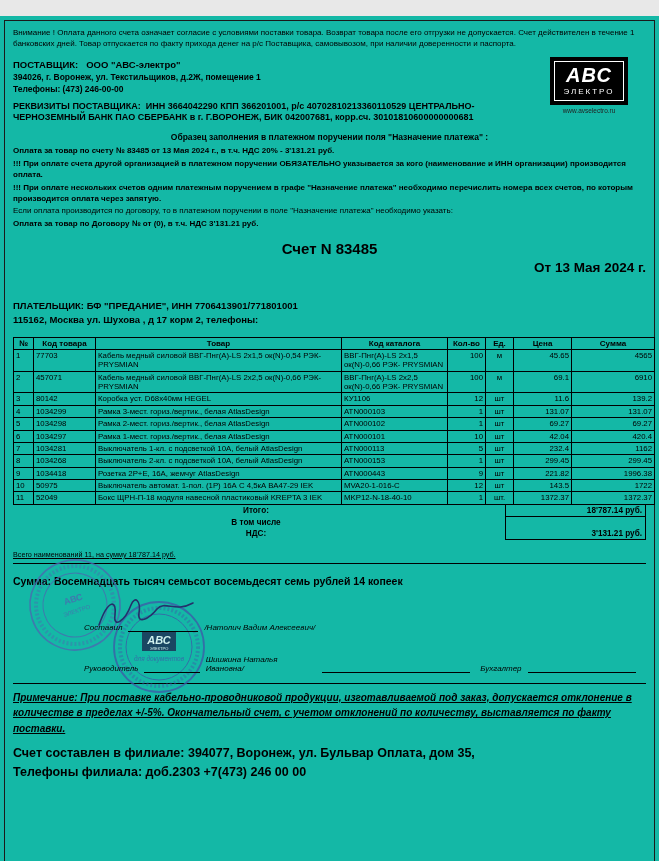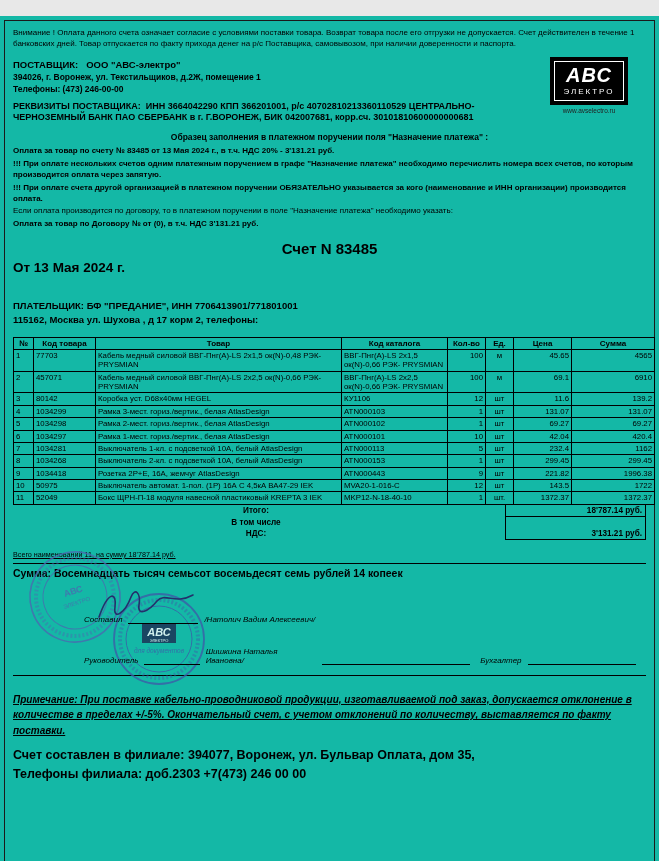--- a/index.html
+++ b/index.html
@@ -16,46 +16,46 @@
   .logo-box{background:#000;padding:4px;}
   .logo-inner{border:1px solid #fff;padding:3px 2px 4px 2px;}
   .logo-abc{color:#fff;font-weight:bold;font-style:italic;font-size:20px;line-height:1;letter-spacing:1px;}
   .logo-el{color:#fff;font-size:8px;letter-spacing:2px;margin-top:2px;}
   .logo-site{font-size:6.5px;margin-top:2px;color:#222;}
   .sample{margin-top:8px;font-size:8px;line-height:1.35;}
   .sample .title{text-align:center;font-weight:bold;font-size:8.5px;margin-bottom:3px;}
   .sample p{margin:2px 0;}
   .b{font-weight:bold;}
   .invoice-title{text-align:center;font-size:15px;font-weight:bold;margin-top:10px;}
-  .invoice-date{text-align:left;font-size:13.5px;font-weight:bold;margin-top:3px;}
+  .invoice-date{text-align:right;font-size:13.5px;font-weight:bold;margin-top:3px;}
   .payer{margin-top:24px;font-size:9.5px;font-weight:bold;line-height:1.5;}
   table.items{width:100%;border-collapse:collapse;table-layout:fixed;margin-top:9px;font-size:7.8px;}
   table.items th,table.items td{border:1px solid #000;padding:1px 2px;vertical-align:top;line-height:1.2;
     overflow:hidden;word-wrap:break-word;}
   table.items th{font-weight:bold;text-align:center;font-size:8px;}
   th.h-code{font-size:7px;text-align:left;}
   .c-num{text-align:left;}
   .c-qty,.c-price,.c-sum{text-align:right;}
   .c-unit{text-align:center;}
   .totals .trow{display:flex;font-size:8.2px;font-weight:bold;}
   .totals .tlabel{flex:1;text-align:center;padding:1px 6px 1px 0;}
   .totals .tval{width:141px;box-sizing:border-box;border-left:1px solid #000;border-right:1px solid #000;
       text-align:right;padding:1px 3px;}
   .totals .trow.bordered .tval{border-bottom:1px solid #000;}
   .count-line{margin-top:10px;font-size:7.2px;text-decoration:underline;}
-  .sum-words{margin-top:4px;font-size:10.5px;font-weight:bold;border-top:1px solid #000;padding-top:3px;}
+  .sum-words{margin-top:4px;font-size:10.5px;font-weight:bold;border-top:1px solid #000;padding-top:11px;}
   .sig-area{position:relative;margin-top:8px;height:86px;font-size:8px;}
   .sig-row{position:absolute;left:24px;right:10px;display:flex;align-items:flex-end;padding-left:47px;}
   .sig-row.r1{top:26px;}
   .sig-row.r2{top:60px;}
   .sig-label{font-style:italic;padding-right:6px;}
   .sig-line{border-bottom:1px solid #000;height:10px;}
   .sig-name{font-style:italic;padding:0 6px;}
   .stamp{position:absolute;opacity:.8;}
-  .note{border-top:1px solid #000;margin-top:2px;padding-top:16px;font-size:10px;font-weight:bold;
+  .note{border-top:1px solid #000;margin-top:2px;padding-top:6px;font-size:10px;font-weight:bold;
         font-style:italic;line-height:1.55;text-decoration:underline;}
   .footer{margin-top:8px;font-size:12.5px;font-weight:bold;line-height:1.5;}
 </style>
 </head>
 <body>
 
 <div class="sheet">
 <div class="frame">
 
   <div class="warning">Внимание ! Оплата данного счета означает согласие с условиями поставки товара. Возврат товара после его отгрузки не допускается. Счет действителен в течение 1  банковских дней. Товар отпускается по факту прихода денег на р/с Поставщика, самовывозом, при наличии доверенности и паспорта.</div>
@@ -78,22 +78,22 @@
           <div class="logo-el">ЭЛЕКТРО</div>
         </div>
       </div>
       <div class="logo-site">www.avselectro.ru</div>
     </div>
   </div>
 
   <div class="sample">
     <div class="title">Образец заполнения в платежном поручении поля "Назначение платежа" :</div>
     <p class="b">Оплата за товар по счету № 83485 от 13 Мая 2024 г., в т.ч. НДС 20% - 3'131.21 руб.</p>
+    <p class="b">!!! При оплате счета другой организацией в платежном поручении ОБЯЗАТЕЛЬНО указывается за кого (наименование и ИНН организации) производится оплата.</p>
     <p class="b">!!! При оплате нескольких счетов одним платежным поручением в графе "Назначение платежа" необходимо перечислить номера всех счетов, по которым производится оплата через запятую.</p>
-    <p class="b">!!! При оплате счета другой организацией в платежном поручении ОБЯЗАТЕЛЬНО указывается за кого (наименование и ИНН организации) производится оплата.</p>
     <p>Если оплата производится по договору, то в платежном поручении в поле "Назначение платежа" необходимо указать:</p>
     <p class="b">Оплата за товар по Договору № от (0), в т.ч. НДС 3'131.21 руб.</p>
   </div>
 
   <div class="invoice-title">Счет N 83485</div>
   <div class="invoice-date">От 13 Мая 2024 г.</div>
 
   <div class="payer">
     <div>ПЛАТЕЛЬЩИК: БФ "ПРЕДАНИЕ", ИНН 7706413901/771801001</div>
     <div>115162,   Москва ул. Шухова ,  д 17 корм 2, телефоны:</div>
@@ -119,21 +119,21 @@
         <th>Кол-во</th>
         <th>Ед.</th>
         <th>Цена</th>
         <th>Сумма</th>
       </tr>
     </thead>
     <tbody>
       <tr>
             <td class="c-num">1</td>
             <td>77703</td>
-            <td>Кабель медный силовой ВВГ-Пнг(А)-LS  2х1,5 ок(N)-0,48 РЭК- PRYSMIAN</td>
+            <td>Кабель медный силовой ВВГ-Пнг(А)-LS  2х1,5 ок(N)-0,54 РЭК- PRYSMIAN</td>
             <td>ВВГ-Пнг(А)-LS 2х1,5 ок(N)-0,66 РЭК- PRYSMIAN</td>
             <td class="c-qty">100</td>
             <td class="c-unit">м</td>
             <td class="c-price">45.65</td>
             <td class="c-sum">4565</td>
           </tr>
       <tr>
             <td class="c-num">2</td>
             <td>457071</td>
             <td>Кабель медный силовой ВВГ-Пнг(А)-LS  2х2,5 ок(N)-0,66 РЭК- PRYSMIAN</td>

